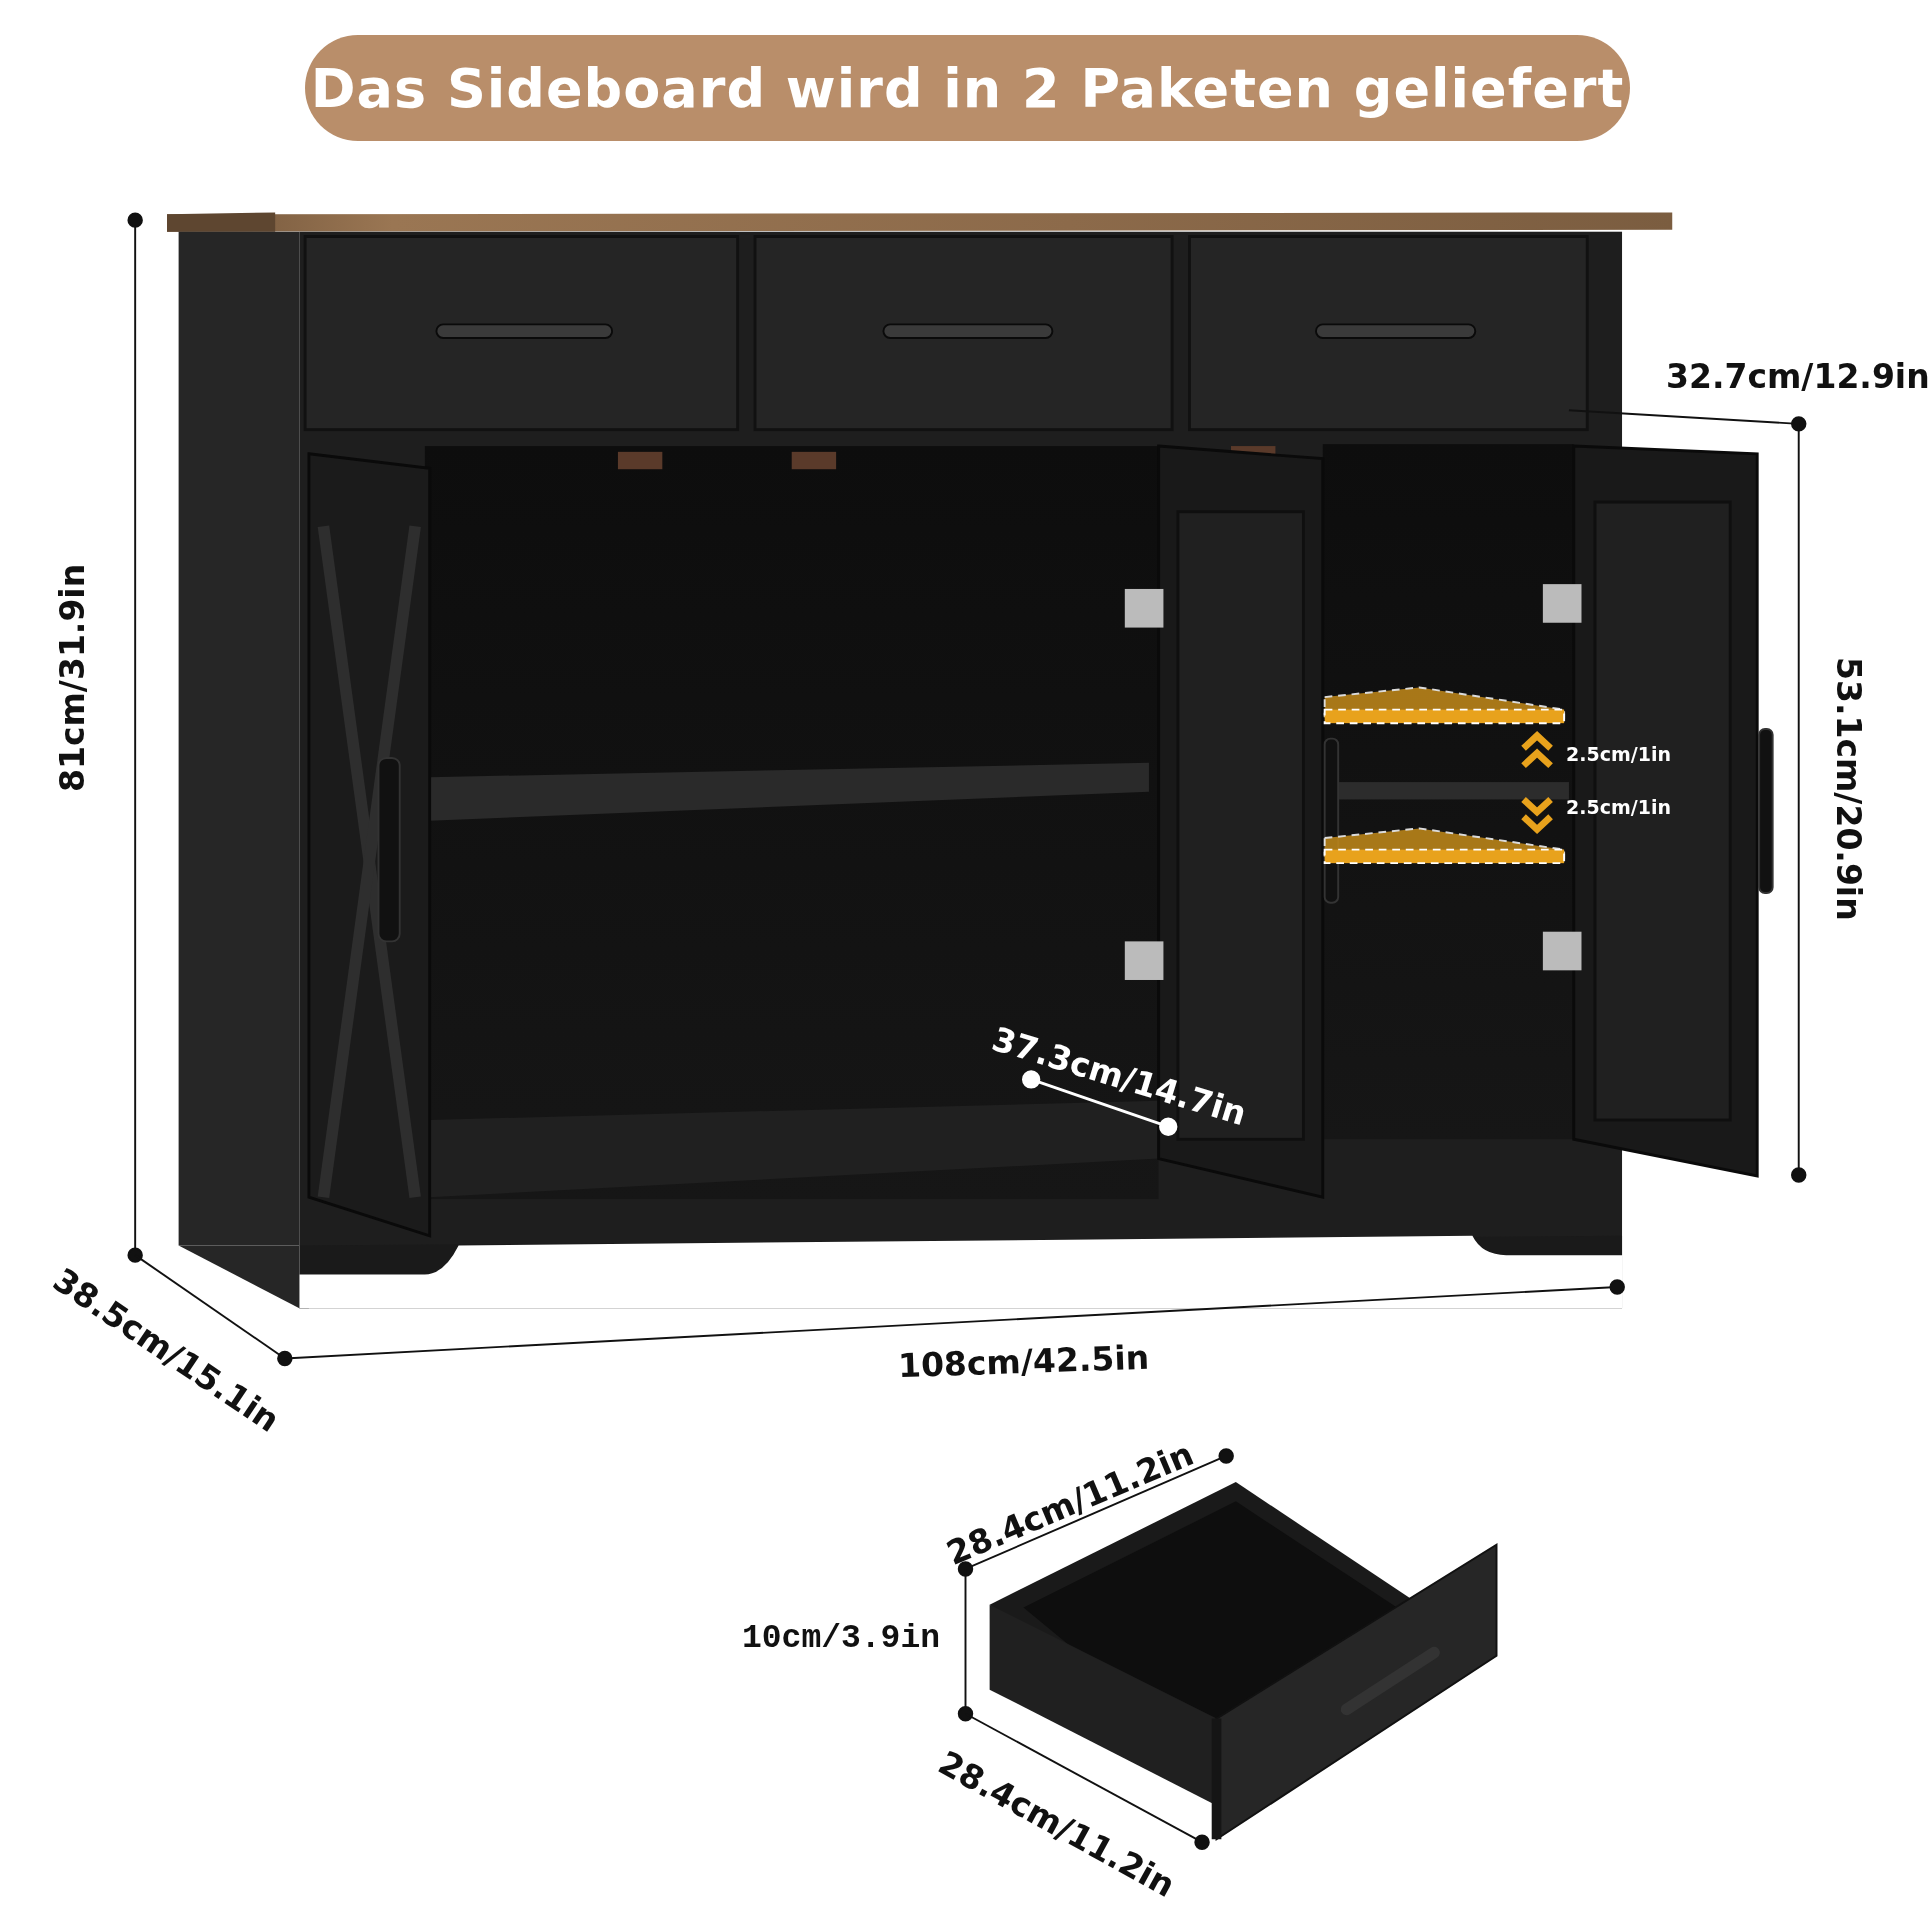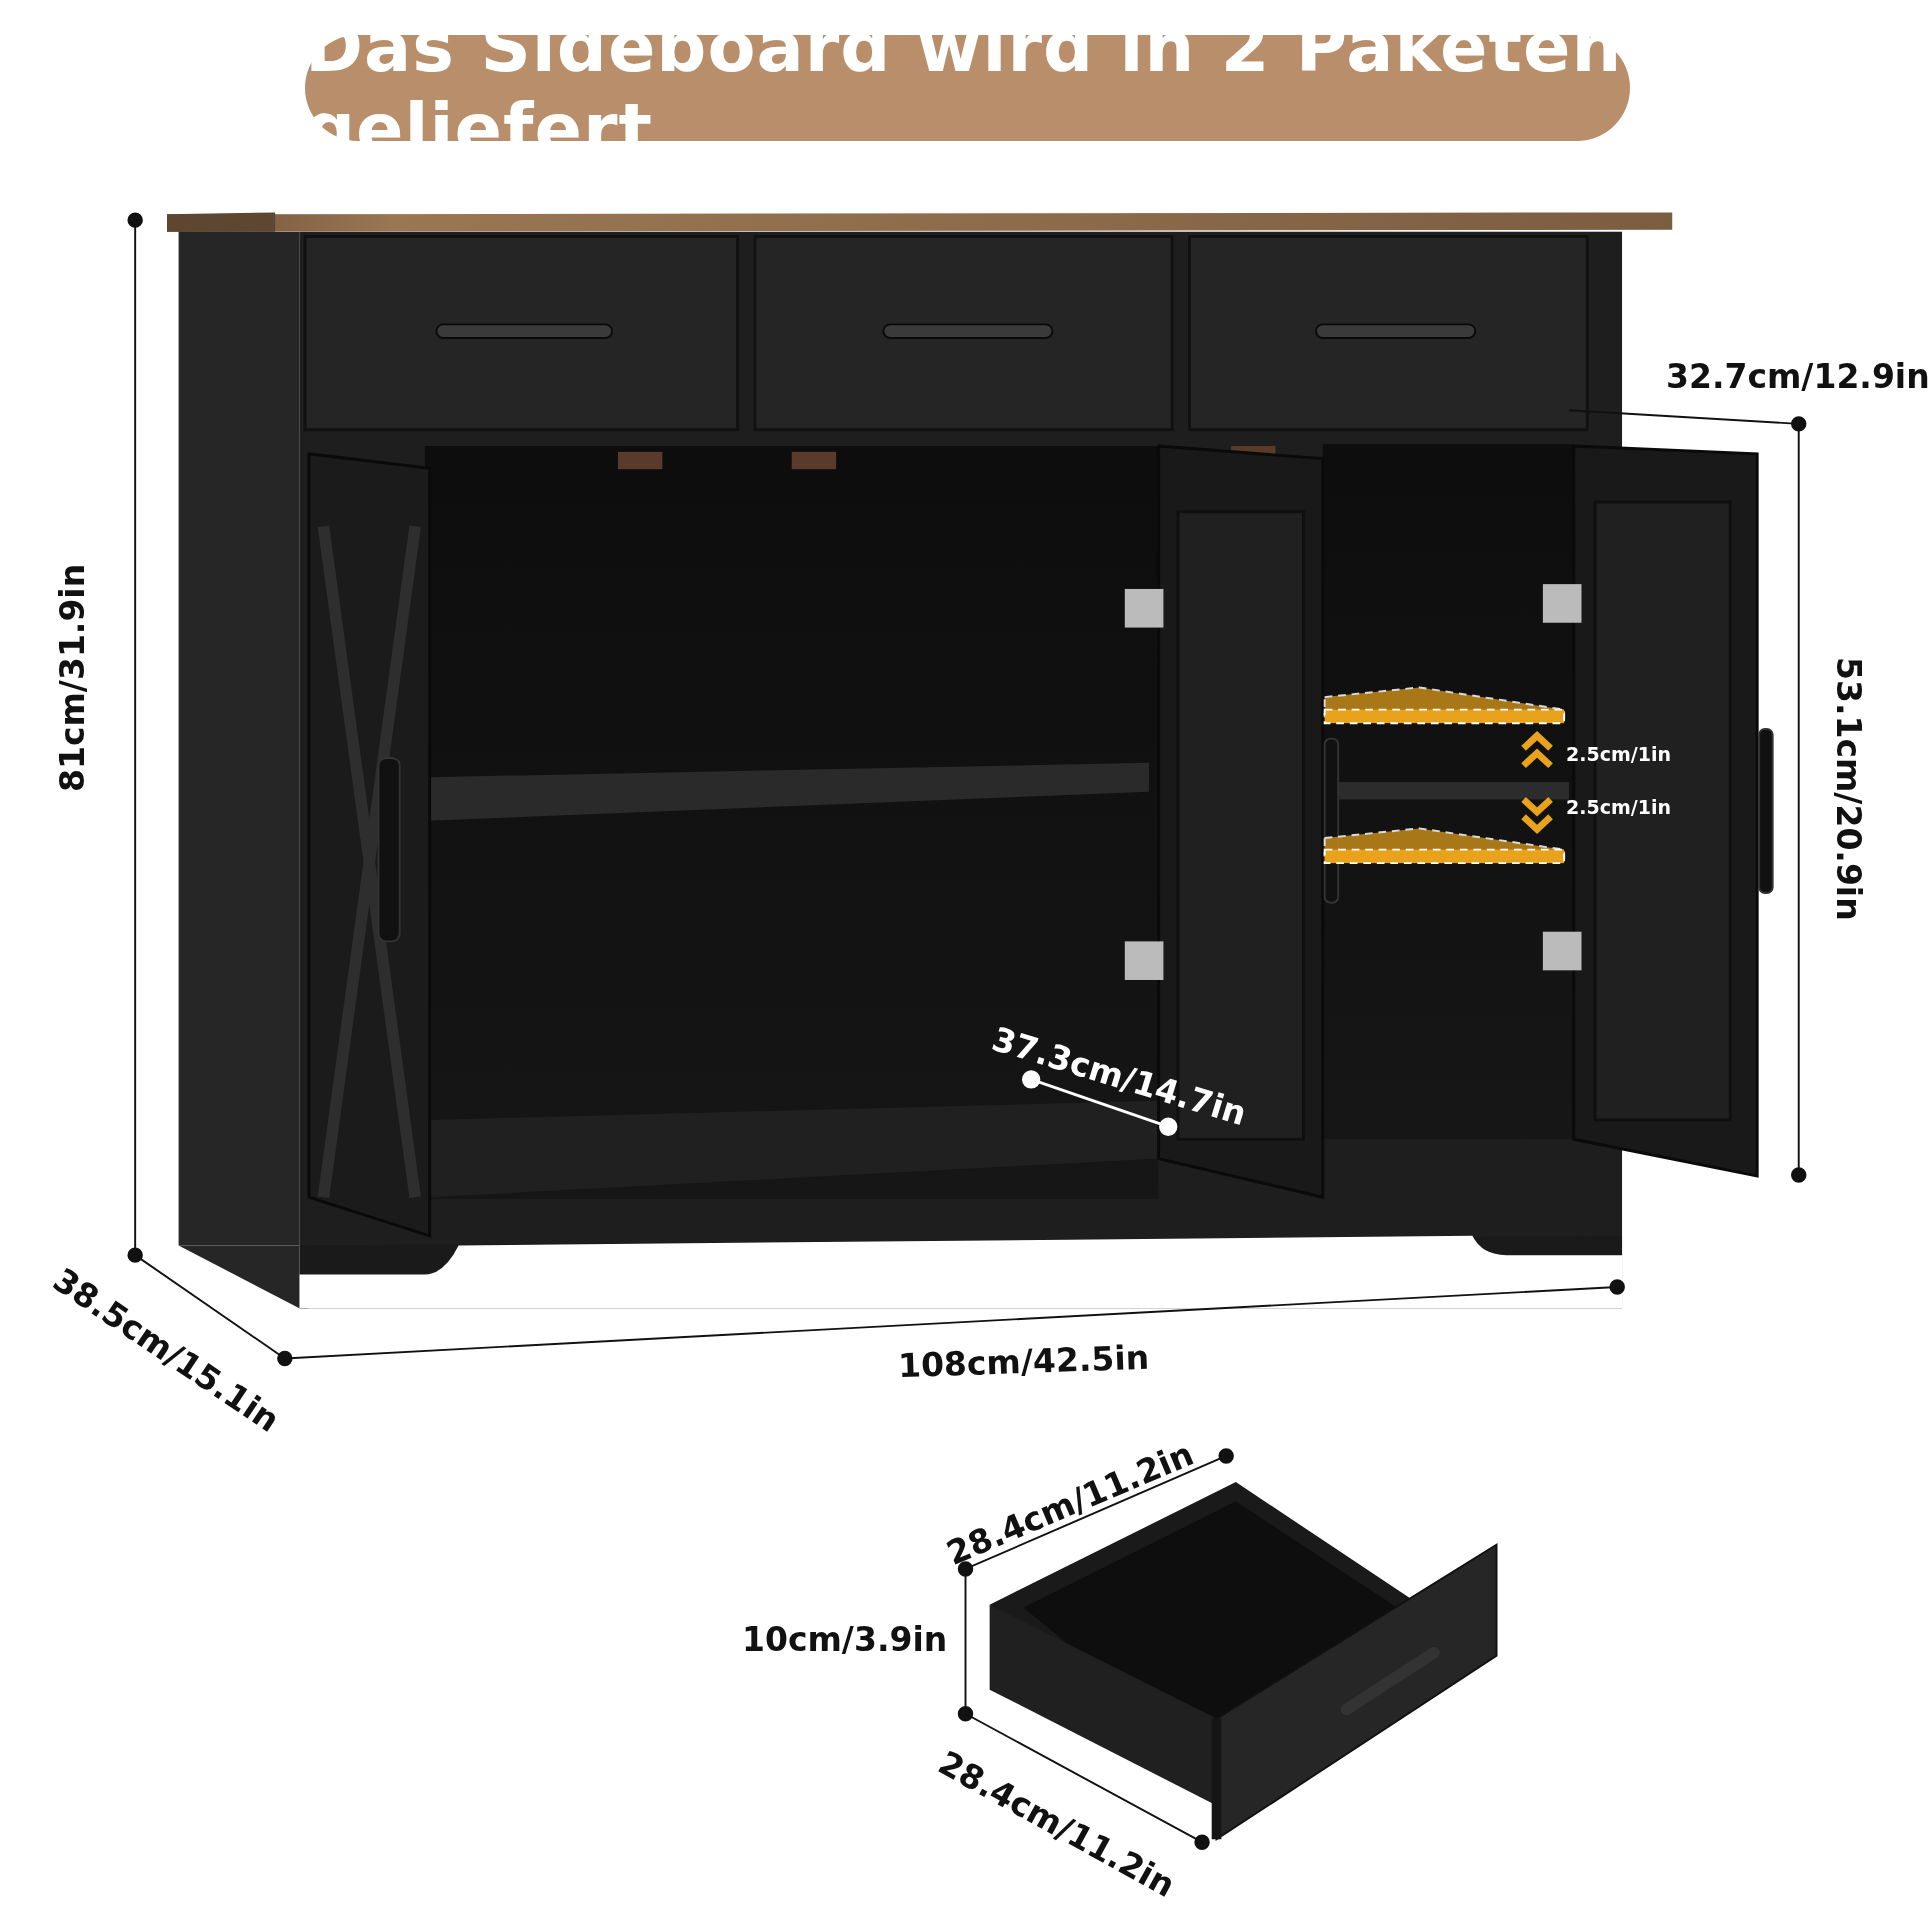--- a/index.html
+++ b/index.html
@@ -1,21 +1,21 @@
 <!DOCTYPE html>
 <html><head>
 <meta charset="utf-8">
 <style>
   html, body { margin:0; padding:0; }
   body { width:1931px; height:1931px; background:#ffffff; position:relative; overflow:hidden;
          font-family:"DejaVu Sans", "Liberation Sans", sans-serif; }
   .abs { position:absolute; }
   .banner { left:305px; top:35px; width:1325px; height:106px; border-radius:53px;
             display:flex; align-items:center; justify-content:center; color:#fff;
-            font-weight:bold; font-size:70px; letter-spacing:1px; }
+            font-weight:bold; font-size:54px; letter-spacing:1px; }
   .label { font-weight:bold; color:#111; font-size:33px; white-space:nowrap; }
   .label.white { color:#fff; }
   .label.small { font-size:19px; }
   svg { position:absolute; left:0; top:0; }
 </style>
 </head>
 <body>
 
 <div class="abs banner" style="background: rgb(185, 142, 106);">
   <span>Das Sideboard wird in 2 Paketen geliefert</span>
@@ -165,16 +165,16 @@
 
 <div class="abs label" style="left:1868px; top:657px; transform:rotate(90deg); transform-origin:0 0;">53.1cm/20.9in</div>
 
 <div class="abs label white small" style="left:1566px; top:743px;">2.5cm/1in</div>
 <div class="abs label white small" style="left:1566px; top:796px;">2.5cm/1in</div>
 
 <div class="abs label white" style="left:999px; top:1019px; transform:rotate(17deg); transform-origin:0 0;">37.3cm/14.7in</div>
 
 <div class="abs label" style="left:941px; top:1537px; transform:rotate(-23deg); transform-origin:0 0;">28.4cm/11.2in</div>
 
-<div class="abs label" style="left:742px; top:1620px;">10cm/3.9in</div>
+<div class="abs label" style="left:742px; top:1620px;font-family:Liberation Mono, monospace;">10cm/3.9in</div>
 
 <div class="abs label" style="left:951px; top:1743px; transform:rotate(29deg); transform-origin:0 0;">28.4cm/11.2in</div>
 
 
 </body></html>

